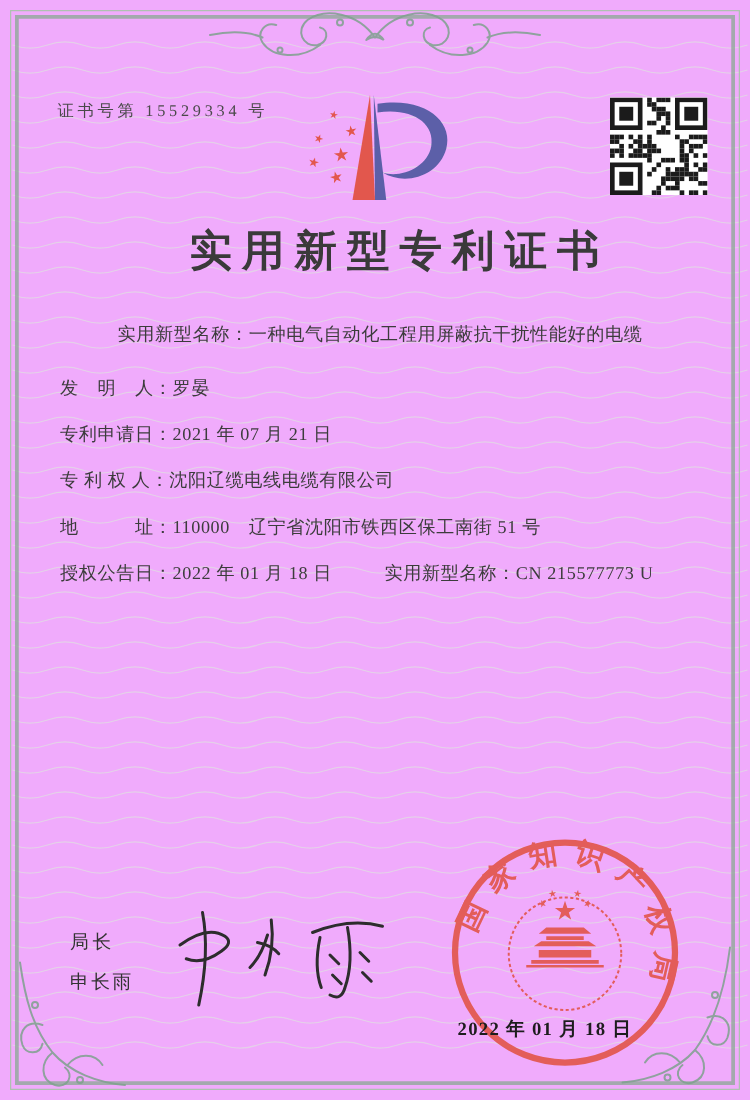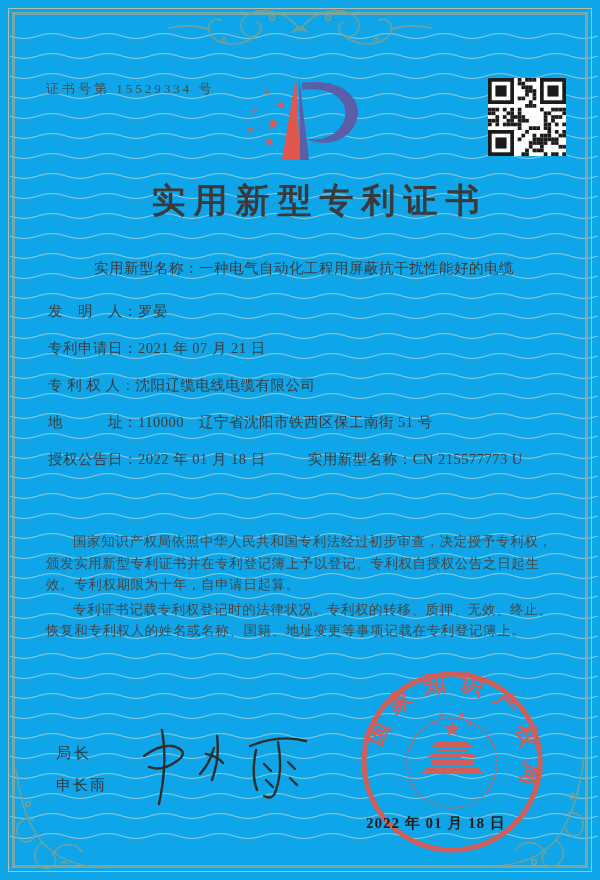--- a/index.html
+++ b/index.html
@@ -1,18 +1,18 @@
 <!DOCTYPE html>
 <html><head>
 <meta charset="utf-8">
 <style>
   html,body{margin:0;padding:0;background:#ffffff;}
   .page{
     position:relative;width:600px;height:880px;overflow:hidden;
-    background:#0ea5e9;color:#3c3c3c;
+    background:#f0abfc;color:#3c3c3c;
     font-family:"Liberation Serif","DejaVu Serif",serif;
   }
   
   .frame-outer{position:absolute;inset:8px;border:1px solid #aec1b1;pointer-events:none;}
   .frame-inner{position:absolute;inset:12px;border:3px solid #90a998;opacity:.8;pointer-events:none;}
   
   #waves{position:absolute;inset:0;}
   #waves path{fill:none;stroke:#dde8dc;stroke-width:1;opacity:.6;}
   .orn path,.orn circle{fill:none;stroke:#7fa18e;stroke-width:1.6;stroke-linecap:round;}
   .orn{position:absolute;opacity:.85;}
@@ -299,24 +299,20 @@
       <span class="flabel">专 利 权 人：</span><span class="fvalue">沈阳辽缆电线电缆有限公司</span>
     </div>
     <div class="frow">
       <span class="flabel">地　　　址：</span><span class="fvalue">110000　辽宁省沈阳市铁西区保工南街 51 号</span>
     </div>
     <div class="frow">
       <span class="flabel">授权公告日：</span><span class="fvalue">2022 年 01 月 18 日</span><span class="fpair2"><span class="flabel">实用新型名称：</span><span class="fvalue">CN 215577773 U</span></span>
     </div>
   </div>
 
-  <div class="paras">
-    <p>国家知识产权局依照中华人民共和国专利法经过初步审查，决定授予专利权，颁发实用新型专利证书并在专利登记簿上予以登记。专利权自授权公告之日起生效。专利权期限为十年，自申请日起算。</p>
-    <p>专利证书记载专利权登记时的法律状况。专利权的转移、质押、无效、终止、恢复和专利权人的姓名或名称、国籍、地址变更等事项记载在专利登记簿上。</p>
-  </div>
 
   <div class="sig-title">局长</div>
   <div class="sig-name">申长雨</div>
   <svg class="sig-hand" width="210" height="88" viewBox="0 0 210 88">
     <path d="M22,34 q22,-16 36,-7 q7,5 -3,12 q-15,11 -28,6"></path>
     <path d="M40,8 q6,32 -3,74"></path>
     <path d="M92,26 q-5,17 -14,26"></path>
     <path d="M84,32 q11,2 17,9"></path>
     <path d="M95,14 q3,22 -5,44"></path>
     <path d="M128,24 q30,-12 56,-5"></path>

